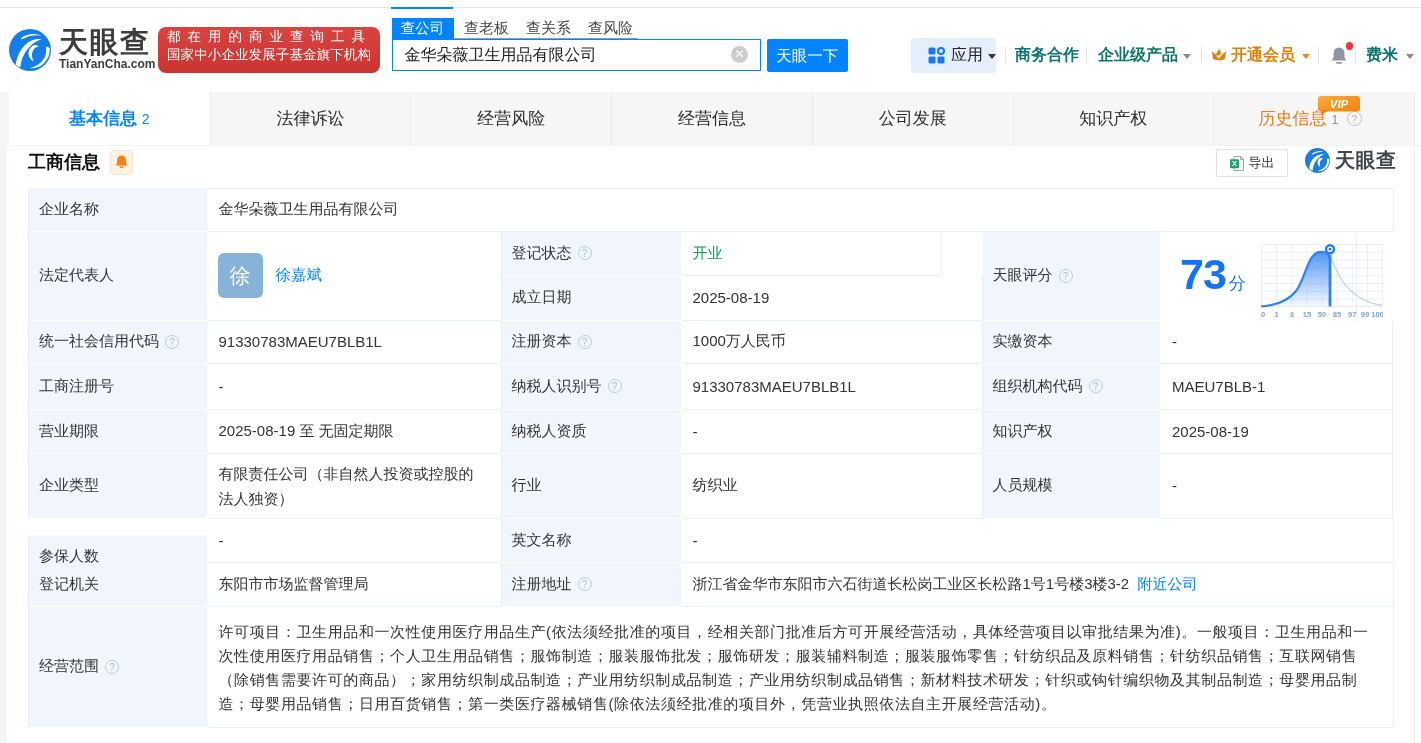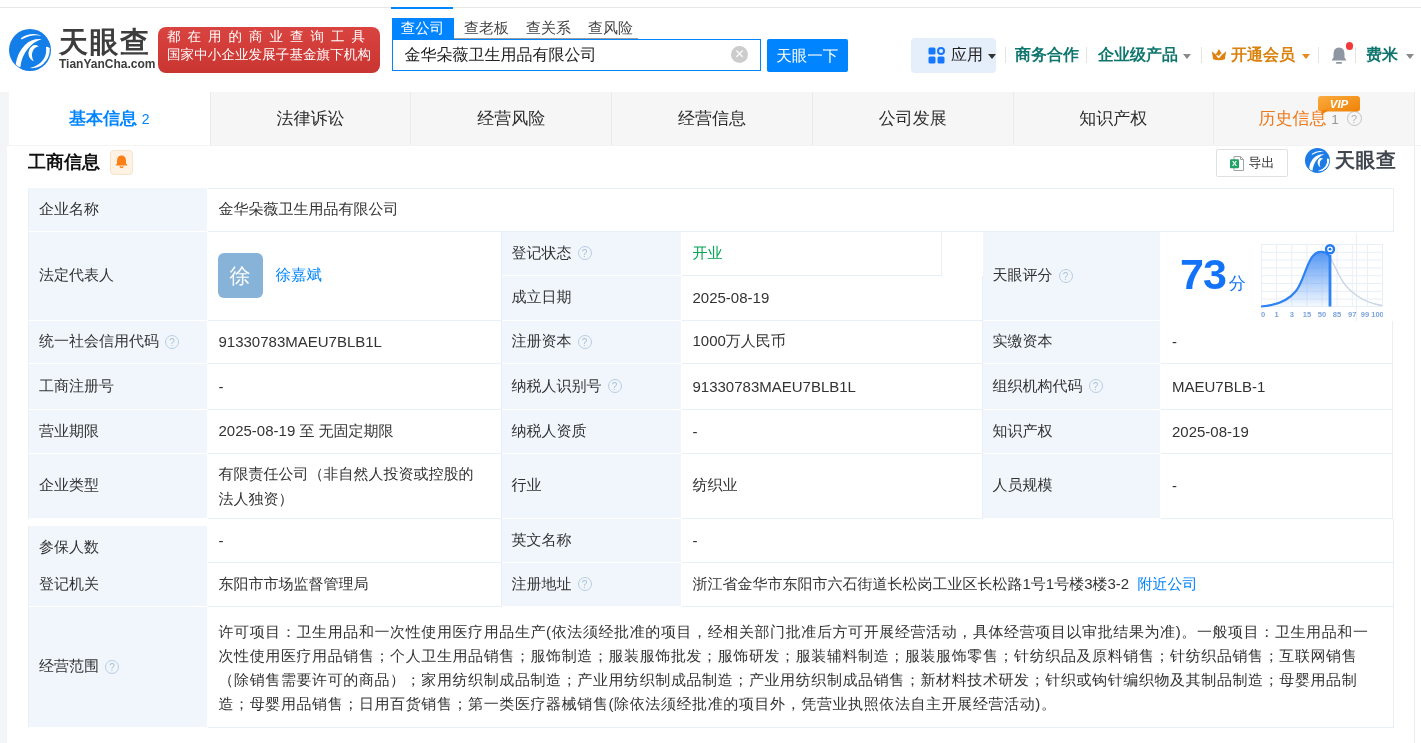--- a/index.html
+++ b/index.html
@@ -225,21 +225,21 @@
     <div class="cell lab" style="left:954.5px;top:222px;width:178.5px;height:44.5px">知识产权</div>
     <div class="cell val" style="left:1133px;top:222px;width:232px;height:44.5px">2025-08-19</div>
 
     <div class="cell val" style="left:179.5px;top:266.5px;width:294px;height:64.5px;line-height:25px;padding-right:16px">有限责任公司（非自然人投资或控股的法人独资）</div>
     <div class="cell lab lft" style="left:0;top:266.5px;width:179.5px;height:64.5px">企业类型</div>
     <div class="cell lab" style="left:473.5px;top:266.5px;width:180px;height:64.5px">行业</div>
     <div class="cell val" style="left:653.5px;top:266.5px;width:301px;height:64.5px">纺织业</div>
     <div class="cell lab" style="left:954.5px;top:266.5px;width:178.5px;height:64.5px">人员规模</div>
     <div class="cell val" style="left:1133px;top:266.5px;width:232px;height:64.5px">-</div>
 
-    <div class="cell lab lft" style="left:0;top:338px;width:179.5px;height:44px">参保人数</div>
+    <div class="cell lab lft" style="left:0;top:347px;width:179.5px;height:44px">参保人数</div>
     <div class="cell val" style="left:179.5px;top:331px;width:294px;height:44px">-</div>
     <div class="cell lab" style="left:473.5px;top:331px;width:180px;height:44px">英文名称</div>
     <div class="cell val" style="left:653.5px;top:331px;width:712.5px;height:44px">-</div>
 
     <div class="cell lab lft" style="left:0;top:375px;width:179.5px;height:44.5px">登记机关</div>
     <div class="cell val" style="left:179.5px;top:375px;width:294px;height:44.5px">东阳市市场监督管理局</div>
     <div class="cell lab" style="left:473.5px;top:375px;width:180px;height:44.5px">注册地址<span class="q">?</span></div>
     <div class="cell val" style="left:653.5px;top:375px;width:712.5px;height:44.5px">浙江省金华市东阳市六石街道长松岗工业区长松路1号1号楼3楼3-2&nbsp;&nbsp;<a class="blue">附近公司</a></div>
 
     <div class="cell lab lft" style="left:0;top:419.5px;width:179.5px;height:120.5px">经营范围<span class="q">?</span></div>

